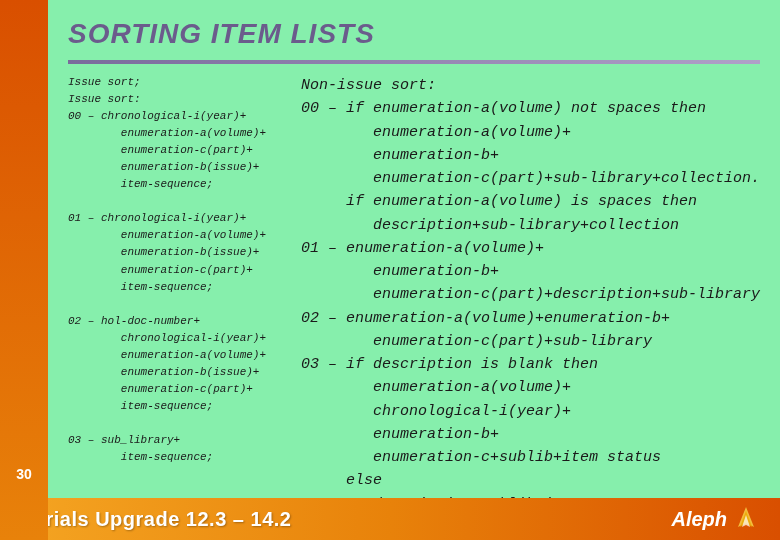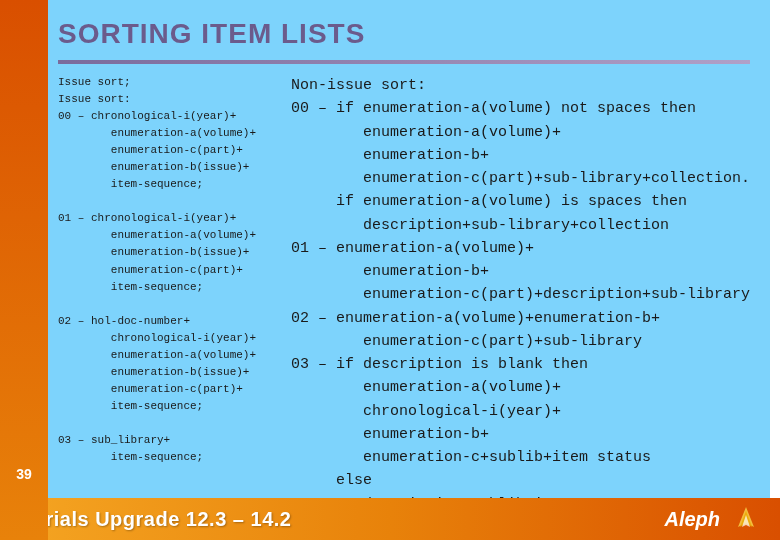--- a/index.html
+++ b/index.html
@@ -19,25 +19,26 @@
       top: 0;
       width: 48px;
       height: 540px;
       background: linear-gradient(to bottom, #d94f00, #e8820a);
       z-index: 1;
     }
 
     
     .main-content {
       position: absolute;
-      left: 38px;
+      left: 48px;
       top: 0;
       width: 732px;
       height: 540px;
-      background: #7dd3fc;
+      background: #86efac;
+      font-style: italic;
     }
 
     
     .title-area {
       padding: 18px 20px 10px 20px;
     }
 
     .page-title {
       font-size: 28px;
       font-weight: 900;
@@ -114,42 +115,42 @@
       font-size: 14px;
       font-weight: bold;
       font-family: Arial, sans-serif;
       z-index: 2;
     }
 
     
     .aleph-logo {
       display: flex;
       align-items: center;
-      gap: 12px;
+      gap: 5px;
     }
 
     .aleph-text {
       font-size: 20px;
       font-weight: 900;
       color: #ffffff;
       font-family: Arial Black, Arial, sans-serif;
       font-style: italic;
     }
 
     .aleph-icon {
       width: 28px;
       height: 28px;
     }
   </style>
 </head>
 <body>
 
 <div class="left-accent"></div>
 
-<div class="page-number">39</div>
+<div class="page-number">30</div>
 
 <div class="main-content">
 
   <div class="title-area">
     <div class="page-title">SORTING ITEM LISTS</div>
   </div>
 
   <div class="divider"></div>
 
   <div class="content-columns">

